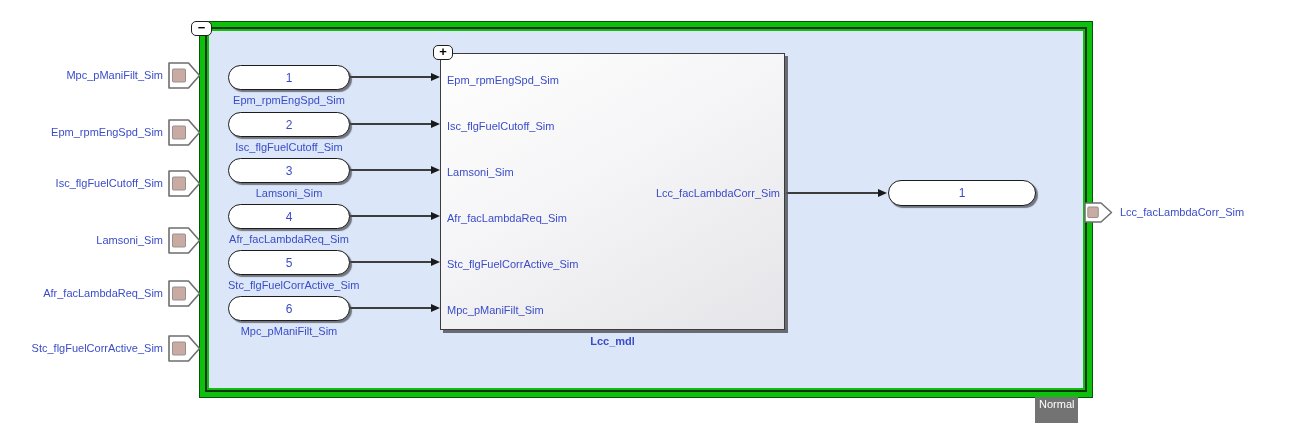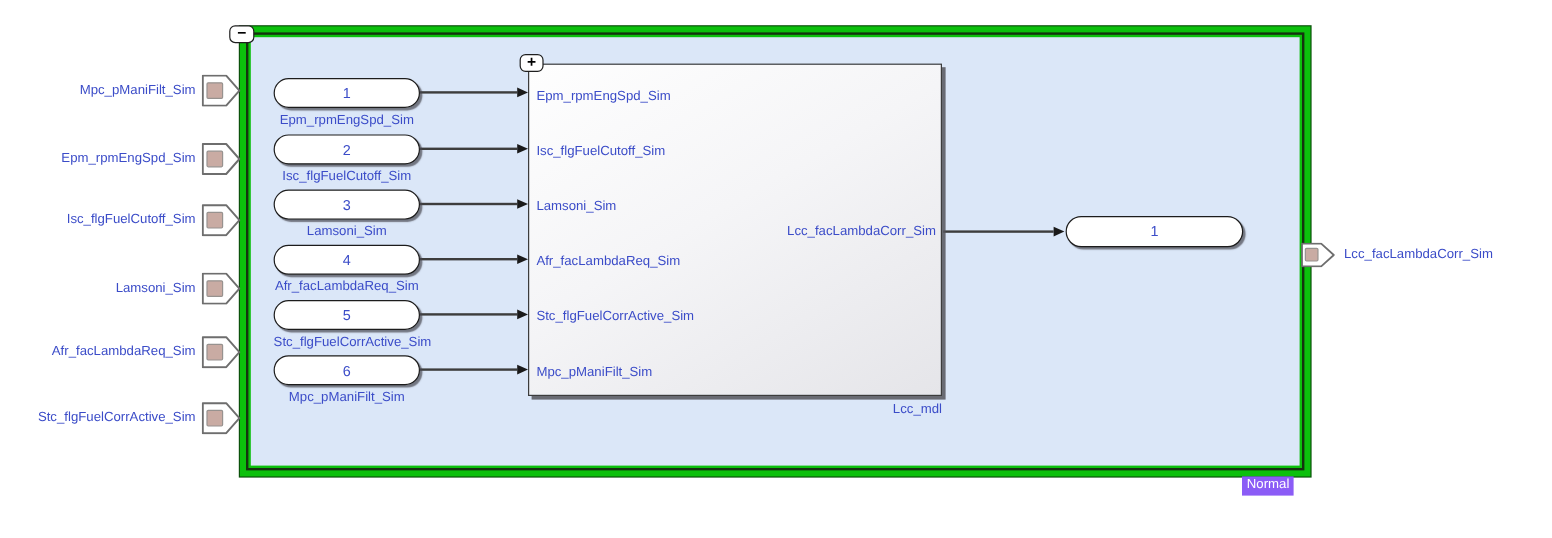--- a/index.html
+++ b/index.html
@@ -62,26 +62,26 @@
   .model-block{
     position:absolute;left:440px;top:53px;width:345px;height:277px;
     background:linear-gradient(150deg,#fefefe 0%,#f5f5f7 45%,#e5e5e9 100%);
     border:1.2px solid #3c3c3c;
     box-shadow:3px 3px 0 rgba(85,85,92,.85);
     box-sizing:border-box;z-index:8;
   }
   .blk-in{position:absolute;left:6px;height:14px;line-height:14px;}
   .blk-out{position:absolute;right:4px;height:14px;line-height:14px;}
 
-  .center-label{position:absolute;text-align:right;}
+  .center-label{position:absolute;text-align:center;font-weight:bold;}
 
   
   .badge{
-    position:absolute;left:1035px;top:397px;height:16px;
-    background:#8b5cf6;color:#ffffff;font-size:11px;line-height:14px;
+    position:absolute;left:1035px;top:397px;height:26px;
+    background:#737373;color:#ffffff;font-size:11px;line-height:14px;
     padding:0 4px;z-index:25;white-space:nowrap;text-align:center;
   }
 </style>
 </head>
 <body>
 
 <div class="canvas">
 
   <div class="subsystem"></div>
 

